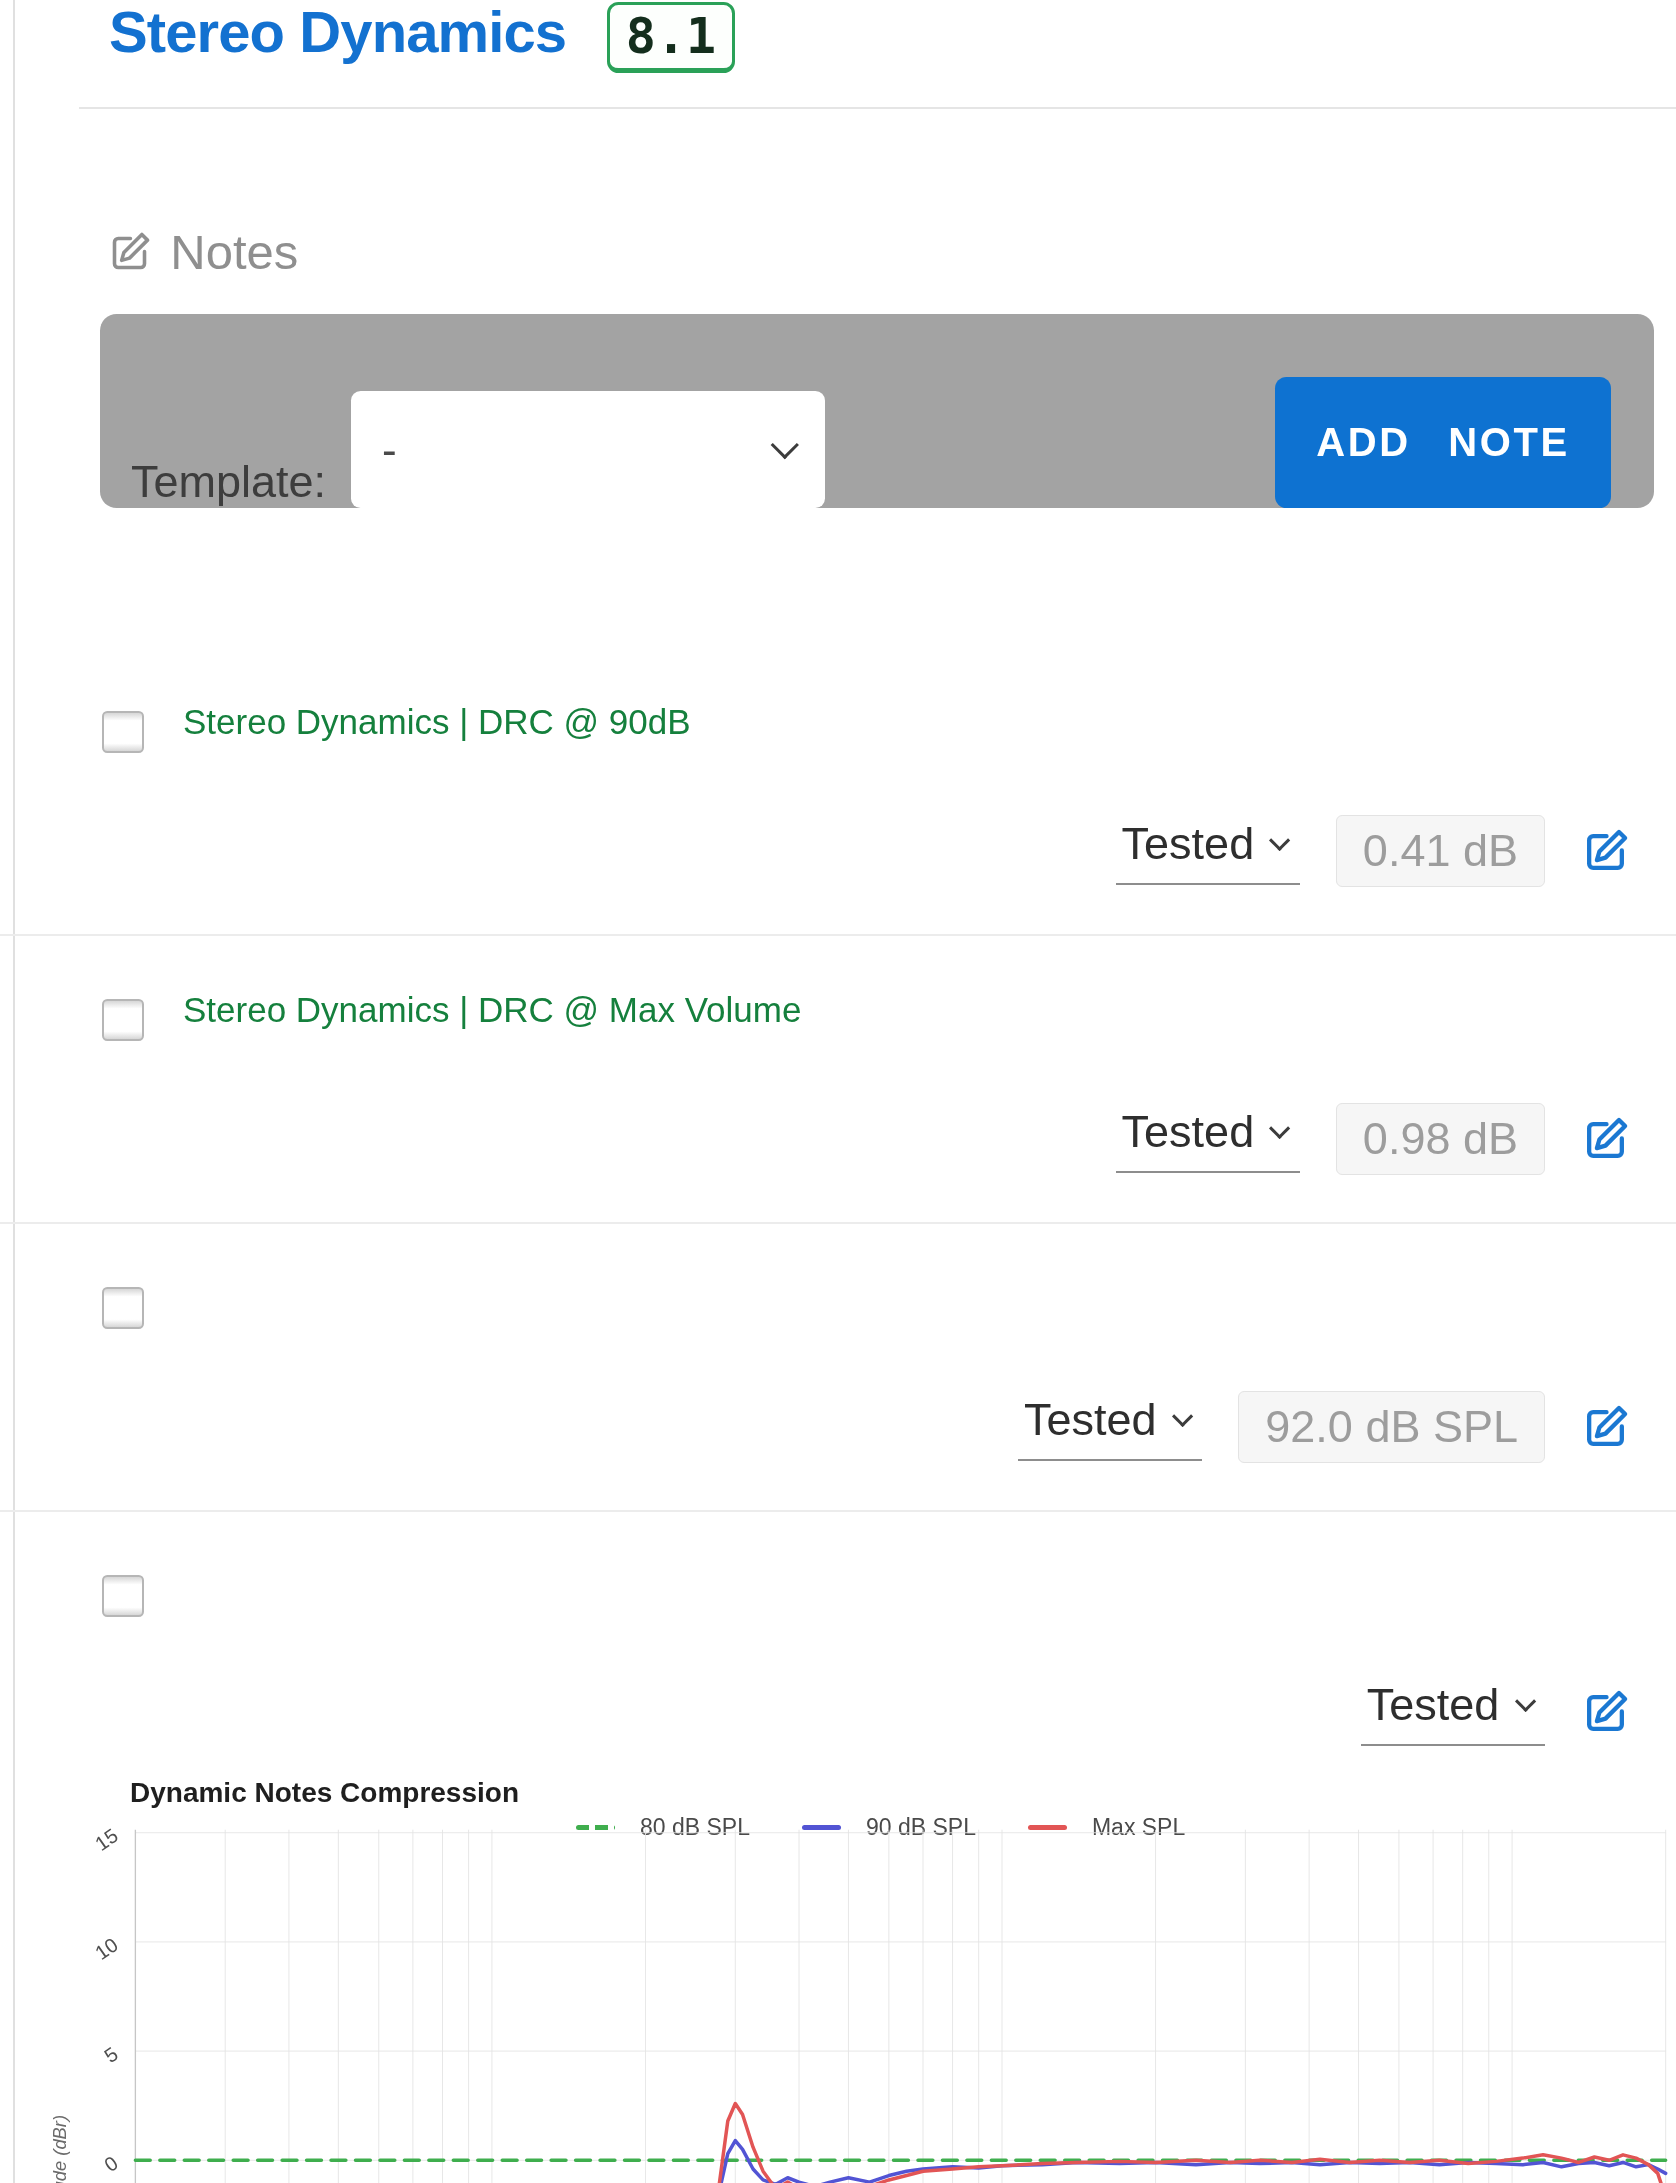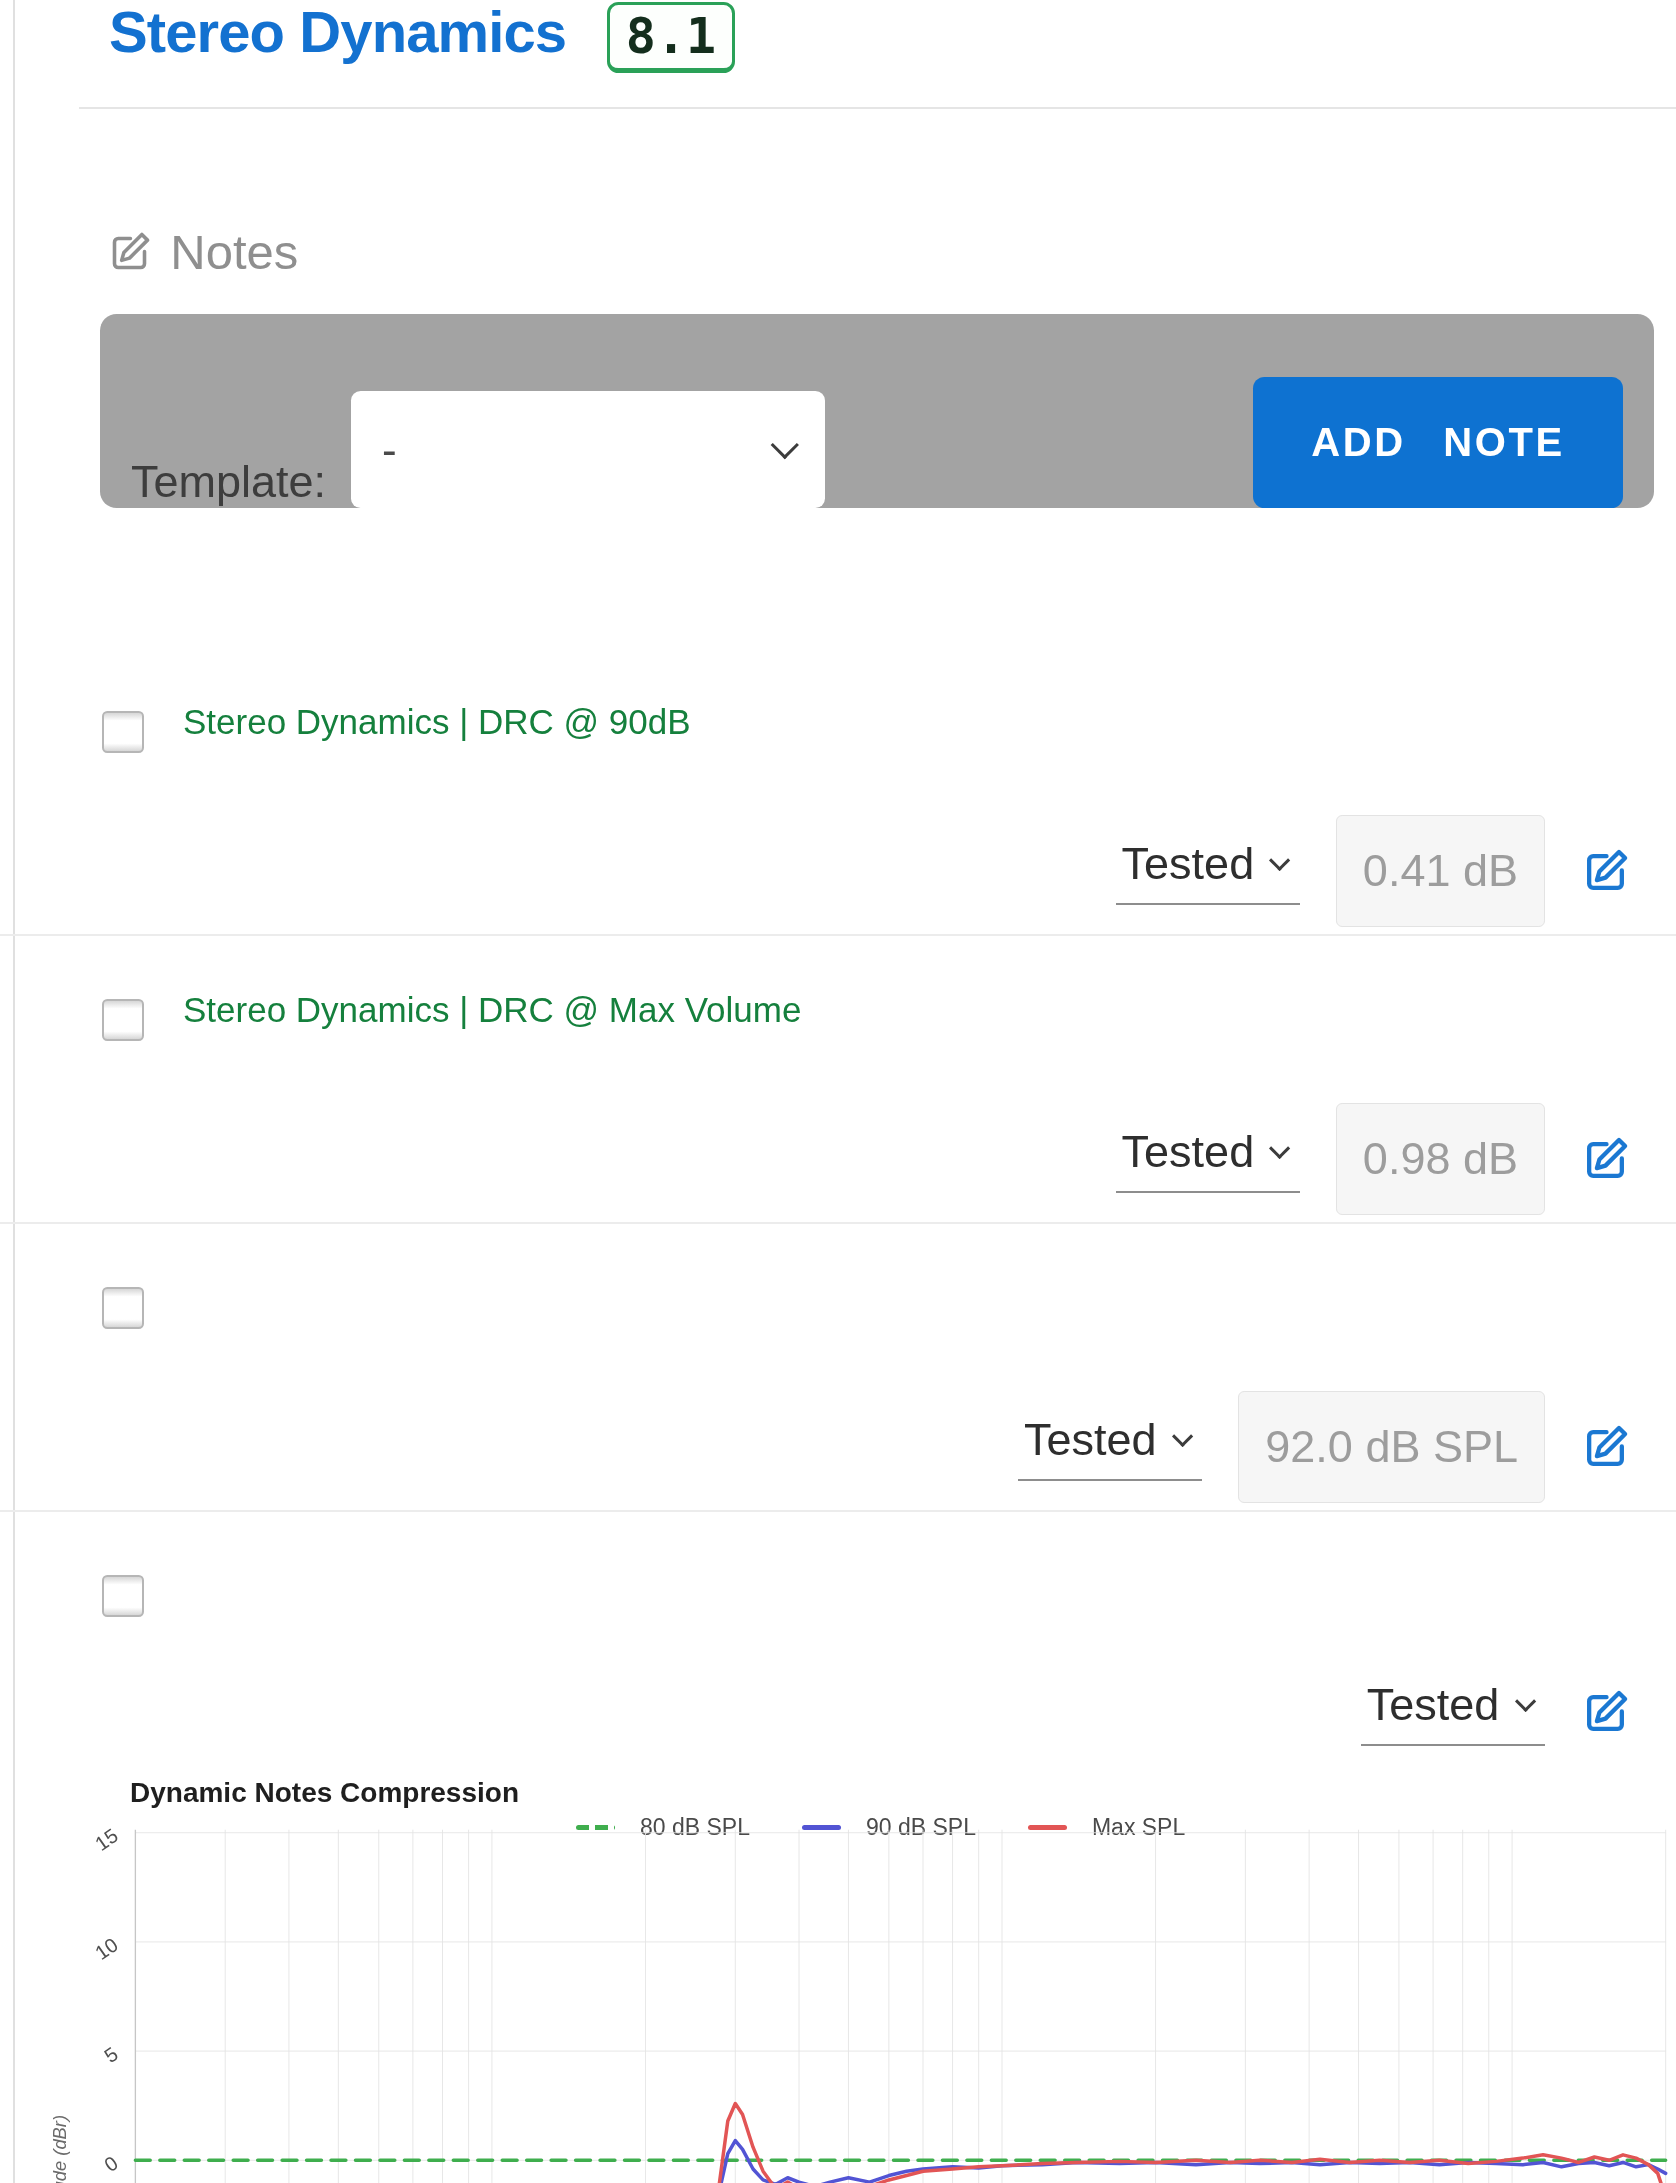--- a/index.html
+++ b/index.html
@@ -21,34 +21,34 @@
   .notes-head svg{width:45px;height:45px;}
   .template-bar{position:absolute;top:314px;left:100px;right:23px;height:194px;background:#a3a3a3;
       border-radius:16.6px;display:flex;align-items:flex-end;}
   .template-label{margin-left:31px;font-size:45px;color:#3d3d3d;}
   .template-select{margin-left:25px;width:474px;height:117px;background:#fff;border-radius:9.6px;
       display:flex;align-items:center;justify-content:space-between;padding:0 31px;box-sizing:border-box;
       font-size:44px;color:#4a4a4a;cursor:pointer;}
   .chev{width:16.6px;height:16.6px;border-right:3.9px solid #3c3c3c;border-bottom:3.9px solid #3c3c3c;
       transform:rotate(45deg);margin-top:-8.7px;}
   .chev.small{width:12.2px;height:12.2px;border-width:3.5px;margin-top:-6.1px;}
-  .add-note-btn{margin-left:auto;margin-right:31px;width:370px;height:131px;background:#0e72d1;color:#fff;
+  .add-note-btn{margin-left:auto;margin-right:43px;width:336px;height:131px;background:#0e72d1;color:#fff;
       border:none;border-radius:11.4px;font-family:"Liberation Sans", sans-serif;font-size:40px;font-weight:700;
       letter-spacing:2.6px;word-spacing:24px;display:flex;align-items:center;justify-content:center;cursor:pointer;}
 
   
   .rows{position:absolute;top:699px;left:0;right:0;}
   .test-row{position:relative;height:288px;}
   .row-check{position:absolute;left:102px;top:12.2px;width:38px;height:38px;border:2.2px solid #b6b6b6;
       border-radius:5.2px;background:linear-gradient(180deg,#d7d7d7,#ffffff 20%,#ffffff 80%,#d7d7d7);cursor:pointer;}
   .row-title{position:absolute;left:183px;top:2.6px;font-size:35px;color:#15803d;text-decoration:none;cursor:pointer;}
   .row-controls{position:absolute;top:116px;right:47px;display:flex;align-items:center;gap:36px;}
   .status-select{display:flex;align-items:center;gap:18.3px;font-size:45px;color:#2e2e2e;
       padding:0 12.2px 13px 6.1px;border-bottom:2.6px solid #8d8d8d;cursor:pointer;}
-  .value-box{background:#f6f6f6;border:1.7px solid #e3e3e3;border-radius:6.1px;padding:29px 26px;
+  .value-box{background:#f6f6f6;border:1.7px solid #e3e3e3;border-radius:6.1px;padding:9px 26px;
       font-size:45px;color:#9d9d9d;}
   .edit-icon{width:49px;height:49px;color:#1b78d2;cursor:pointer;}
   .row-divider{position:absolute;top:235px;left:0;right:0;height:1.7px;background:#ececec;}
 
   
   .chart-section{position:absolute;top:1768px;left:0;right:0;height:892px;}
   .chart-title{position:absolute;left:130px;top:8.7px;font-size:28px;font-weight:700;color:#1f1f1f;}
   .chart-legend{position:absolute;left:576px;top:46px;display:flex;align-items:center;gap:52px;}
   .legend-item{display:flex;align-items:center;gap:25px;font-size:23px;color:#4a4a4a;}
   .swatch{width:39px;height:5.7px;border-radius:3.1px;}

